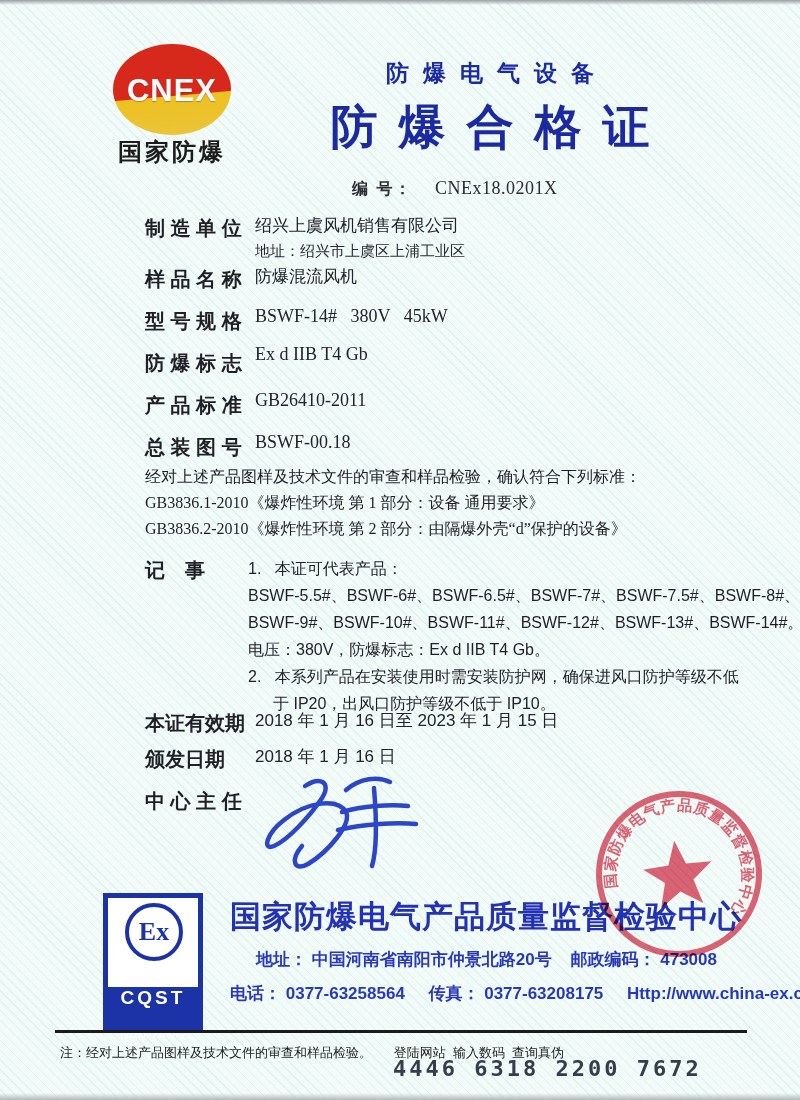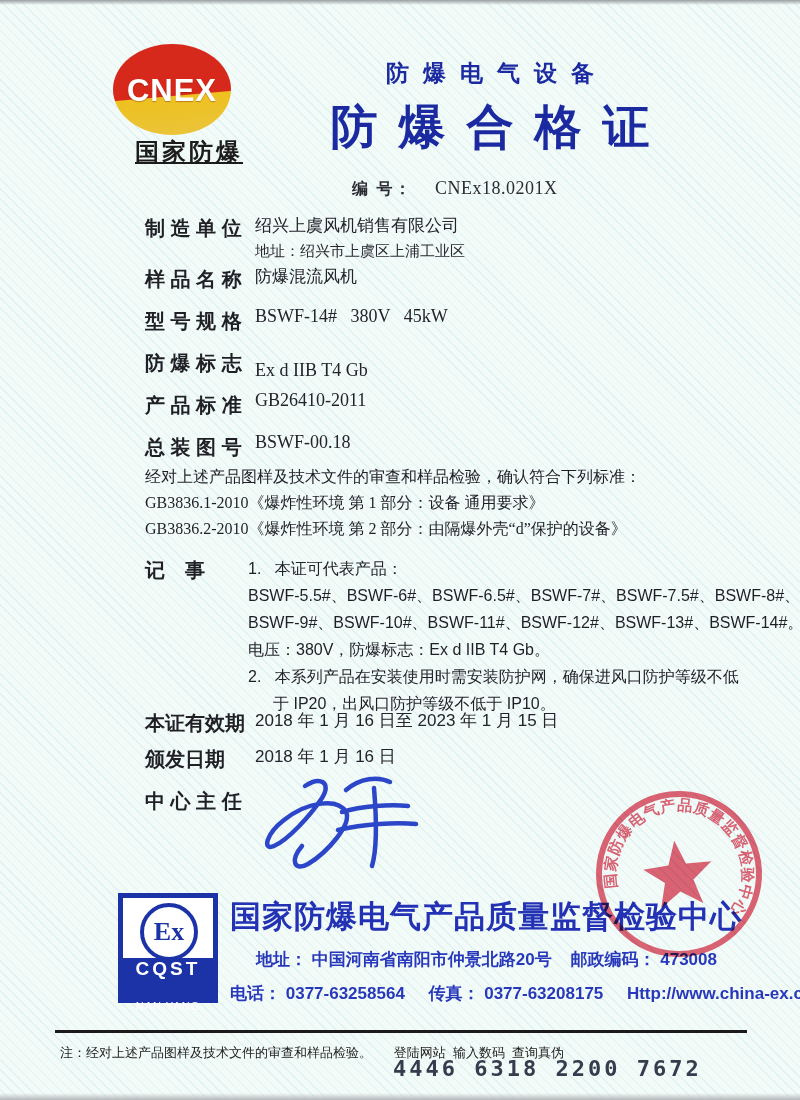--- a/index.html
+++ b/index.html
@@ -17,22 +17,22 @@
   .page::after{content:"";position:absolute;left:0;bottom:0;right:0;height:7px;
     background:linear-gradient(rgba(150,150,150,0),#b4b8ba);z-index:5;}
   .abs{position:absolute;}
 
   
   .cnex-oval{left:113px;top:44px;width:118px;height:91px;border-radius:50%;
     background:linear-gradient(175deg,#d7281c 0%,#d7281c 56%,#eec11f 57%,#eac43c 100%);
     display:flex;align-items:center;justify-content:center;}
   .cnex-text{color:#fff;font-size:31px;font-weight:bold;letter-spacing:1px;
     text-shadow:0 1px 1px rgba(120,30,10,.4);transform:translateY(1px);}
-  .cnex-caption{left:124px;top:136px;width:130px;text-align:center;
-    font-size:24px;font-weight:600;color:#1c1c1c;letter-spacing:3px;text-decoration:underline;}
+  .cnex-caption{left:107px;top:136px;width:130px;text-align:center;
+    font-size:24px;font-weight:600;color:#1c1c1c;letter-spacing:3px;}
 
   
   .hd-sub{left:290px;top:58px;width:400px;text-align:center;
     color:#1b2aa0;font-size:23px;font-weight:bold;letter-spacing:14px;padding-left:14px;box-sizing:border-box;}
   .hd-title{left:280px;top:96px;width:420px;text-align:center;
     color:#1b2aa0;font-size:47px;font-weight:bold;letter-spacing:21px;padding-left:21px;box-sizing:border-box;}
   .certno{left:352px;top:178px;font-size:16px;}
   .certno .lbl{font-weight:600;letter-spacing:2px;}
   .certno .val{font-family:"Liberation Serif",serif;font-size:18px;margin-left:18px;letter-spacing:.5px;}
 
@@ -50,21 +50,21 @@
   .indent2{padding-left:25px;}
 
   
   .sig{left:250px;top:768px;width:175px;height:105px;}
 
   
   .stamp{left:593px;top:788px;width:172px;height:172px;opacity:.85;
     mix-blend-mode:multiply;transform:rotate(8deg);z-index:4;}
 
   
-  .exlogo{left:118px;top:893px;width:100px;height:110px;border:5px solid #1c33a8;
+  .exlogo{left:103px;top:893px;width:100px;height:139px;border:5px solid #1c33a8;
     background:#fff;box-sizing:border-box;}
   .exlogo .circ{position:absolute;left:17px;top:5px;width:50px;height:50px;border:4px solid #1c33a8;
     border-radius:50%;display:flex;align-items:center;justify-content:center;
     color:#1c33a8;font-weight:bold;font-size:26px;font-family:"Liberation Serif",serif;}
   .exlogo .band{position:absolute;left:0;bottom:0;width:90px;height:40px;background:#1c33a8;
     color:#fff;text-align:center;}
   .exlogo .cqst{font-size:19px;font-weight:bold;letter-spacing:3px;line-height:22px;}
   .exlogo .ny{font-size:11px;letter-spacing:1px;line-height:13px;margin-top:20px;}
   .orgname{left:230px;top:896px;width:540px;color:#2331b5;font-size:31px;font-weight:bold;
     letter-spacing:1px;white-space:nowrap;}
@@ -98,21 +98,21 @@
   <div class="abs fvalue" style="top:214px">绍兴上虞风机销售有限公司</div>
   <div class="abs fsub" style="top:242px">地址：绍兴市上虞区上浦工业区</div>
 
   <div class="abs flabel" style="top:266px">样 品 名 称</div>
   <div class="abs fvalue" style="top:265px">防爆混流风机</div>
 
   <div class="abs flabel" style="top:308px">型 号 规 格</div>
   <div class="abs fvalue serif" style="top:306px">BSWF-14#   380V   45kW</div>
 
   <div class="abs flabel" style="top:350px">防 爆 标 志</div>
-  <div class="abs fvalue serif" style="top:360px">Ex d IIB T4 Gb</div>
+  <div class="abs fvalue serif" style="top:344px">Ex d IIB T4 Gb</div>
 
   <div class="abs flabel" style="top:392px">产 品 标 准</div>
   <div class="abs fvalue serif" style="top:390px">GB26410-2011</div>
 
   <div class="abs flabel" style="top:434px">总 装 图 号</div>
   <div class="abs fvalue serif" style="top:432px">BSWF-00.18</div>
 
   <div class="abs para" style="top:464px">
     <div>经对上述产品图样及技术文件的审查和样品检验，确认符合下列标准：</div>
     <div class="gb">GB3836.1-2010《爆炸性环境 第 1 部分：设备 通用要求》</div>

